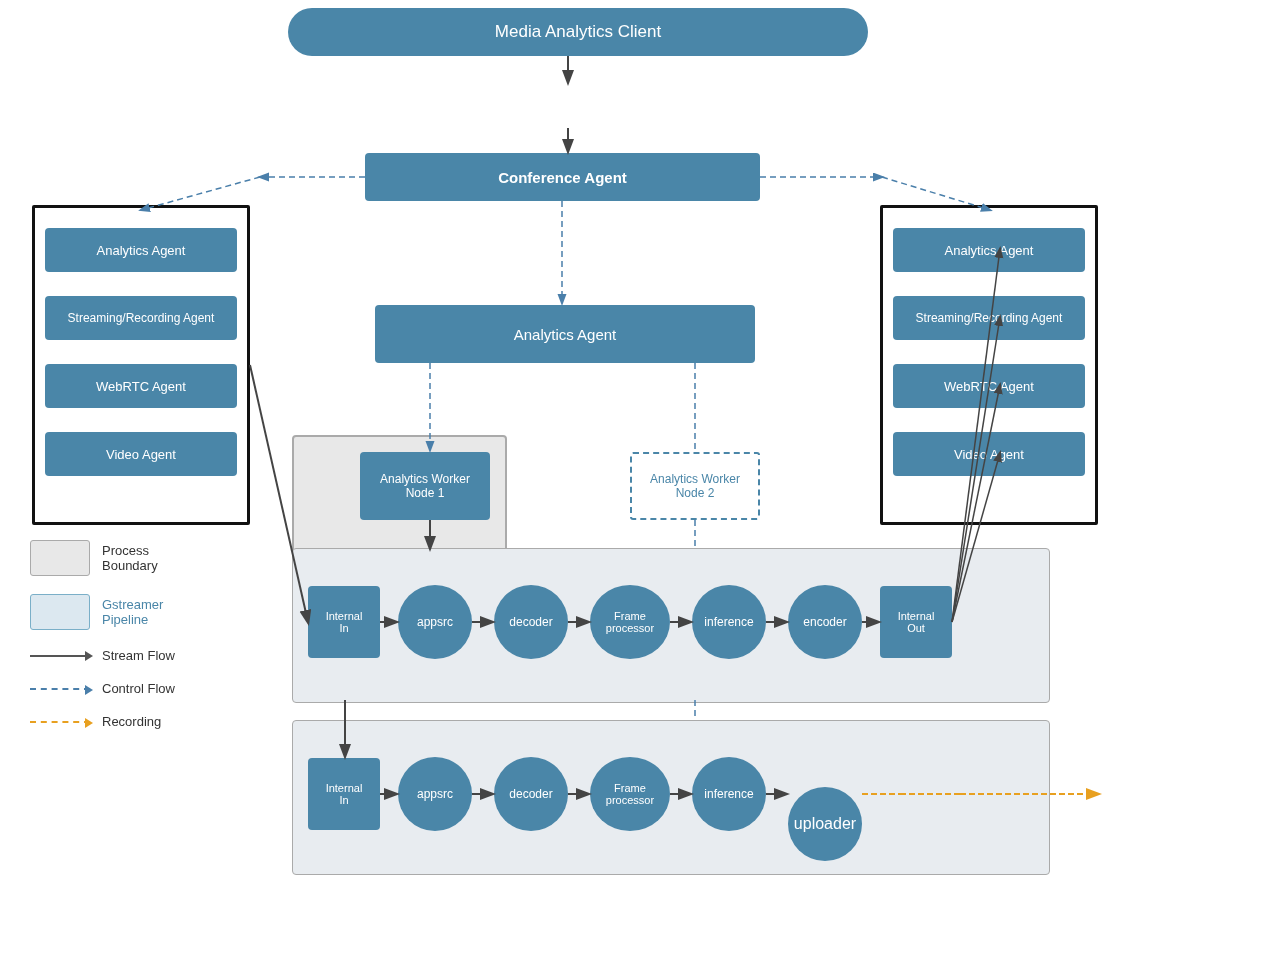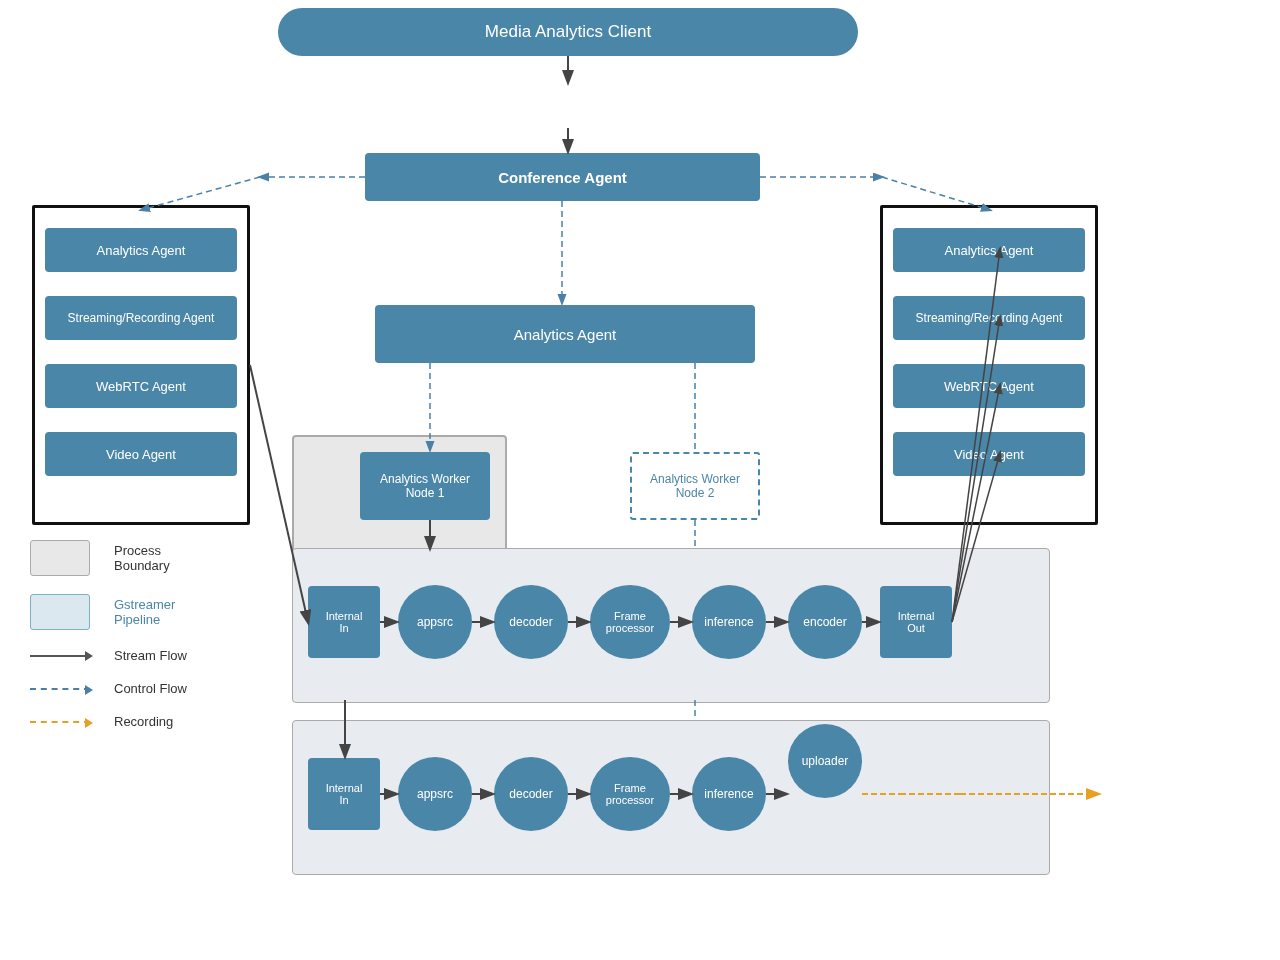--- a/index.html
+++ b/index.html
@@ -76,21 +76,21 @@
       top: 540px;
     }
     .legend-item {
       display: flex;
       align-items: center;
       margin-bottom: 18px;
     }
     .legend-label {
       font-size: 13px;
       color: #333;
-      margin-left: 24px;
+      margin-left: 12px;
     }
     .legend-box-gray {
       width: 60px;
       height: 36px;
       background: #e8e8e8;
       border: 1.5px solid #aaa;
       border-radius: 3px;
     }
     .legend-box-blue {
       width: 60px;
@@ -148,21 +148,21 @@
       color: #6aaccc;
       font-size: 13px;
       text-align: center;
     }
   </style>
 </head>
 <body>
 
 <div class="diagram">
 
-  <div class="box pill" style="left:278px; top:8px; width:580px; height:48px; font-size:17px;">Media Analytics Client</div>
+  <div class="box pill" style="left:288px; top:8px; width:580px; height:48px; font-size:17px;">Media Analytics Client</div>
 
 
   <div class="box rect" style="left:365px; top:153px; width:395px; height:48px; font-size:15px;font-weight:bold;">Conference Agent</div>
 
   <div class="box rect" style="left:375px; top:305px; width:380px; height:58px; font-size:15px;">Analytics Agent</div>
 
   <div class="process-boundary" style="left:292px; top:435px; width:215px; height:120px;"></div>
 
   <div class="box rect" style="left:360px; top:452px; width:130px; height:68px; font-size:12px; background:#4a86a8; white-space:pre-line;">Analytics Worker
 Node 1</div>
@@ -196,21 +196,21 @@
 
   <div class="box circle" style="left:398px; top:757px; width:74px; height:74px; font-size:12px;">appsrc</div>
 
   <div class="box circle" style="left:494px; top:757px; width:74px; height:74px; font-size:12px;">decoder</div>
 
   <div class="box circle" style="left:590px; top:757px; width:80px; height:74px; border-radius:50%; font-size:11px; text-align:center; white-space:pre-line;">Frame
 processor</div>
 
   <div class="box circle" style="left:692px; top:757px; width:74px; height:74px; font-size:12px;">inference</div>
 
-  <div class="box circle" style="left:788px; top:724px; width:74px; height:74px; font-size:12px;text-align:center;">uploader</div>
+  <div class="box circle" style="left:788px; top:787px; width:74px; height:74px; font-size:16px;text-align:center;">uploader</div>
 
   <div class="thick-box" style="left:32px; top:205px; width:218px; height:320px;">
     <div class="box rect" style="position:absolute; left:10px; top:20px; width:192px; height:44px; font-size:13px;">Analytics Agent</div>
     <div class="box rect" style="position:absolute; left:10px; top:88px; width:192px; height:44px; font-size:12px;">Streaming/Recording Agent</div>
     <div class="box rect" style="position:absolute; left:10px; top:156px; width:192px; height:44px; font-size:13px;">WebRTC Agent</div>
     <div class="box rect" style="position:absolute; left:10px; top:224px; width:192px; height:44px; font-size:13px;">Video Agent</div>
   </div>
 
   <div class="thick-box" style="left:880px; top:205px; width:218px; height:320px;">
     <div class="box rect" style="position:absolute; left:10px; top:20px; width:192px; height:44px; font-size:13px;">Analytics Agent</div>

